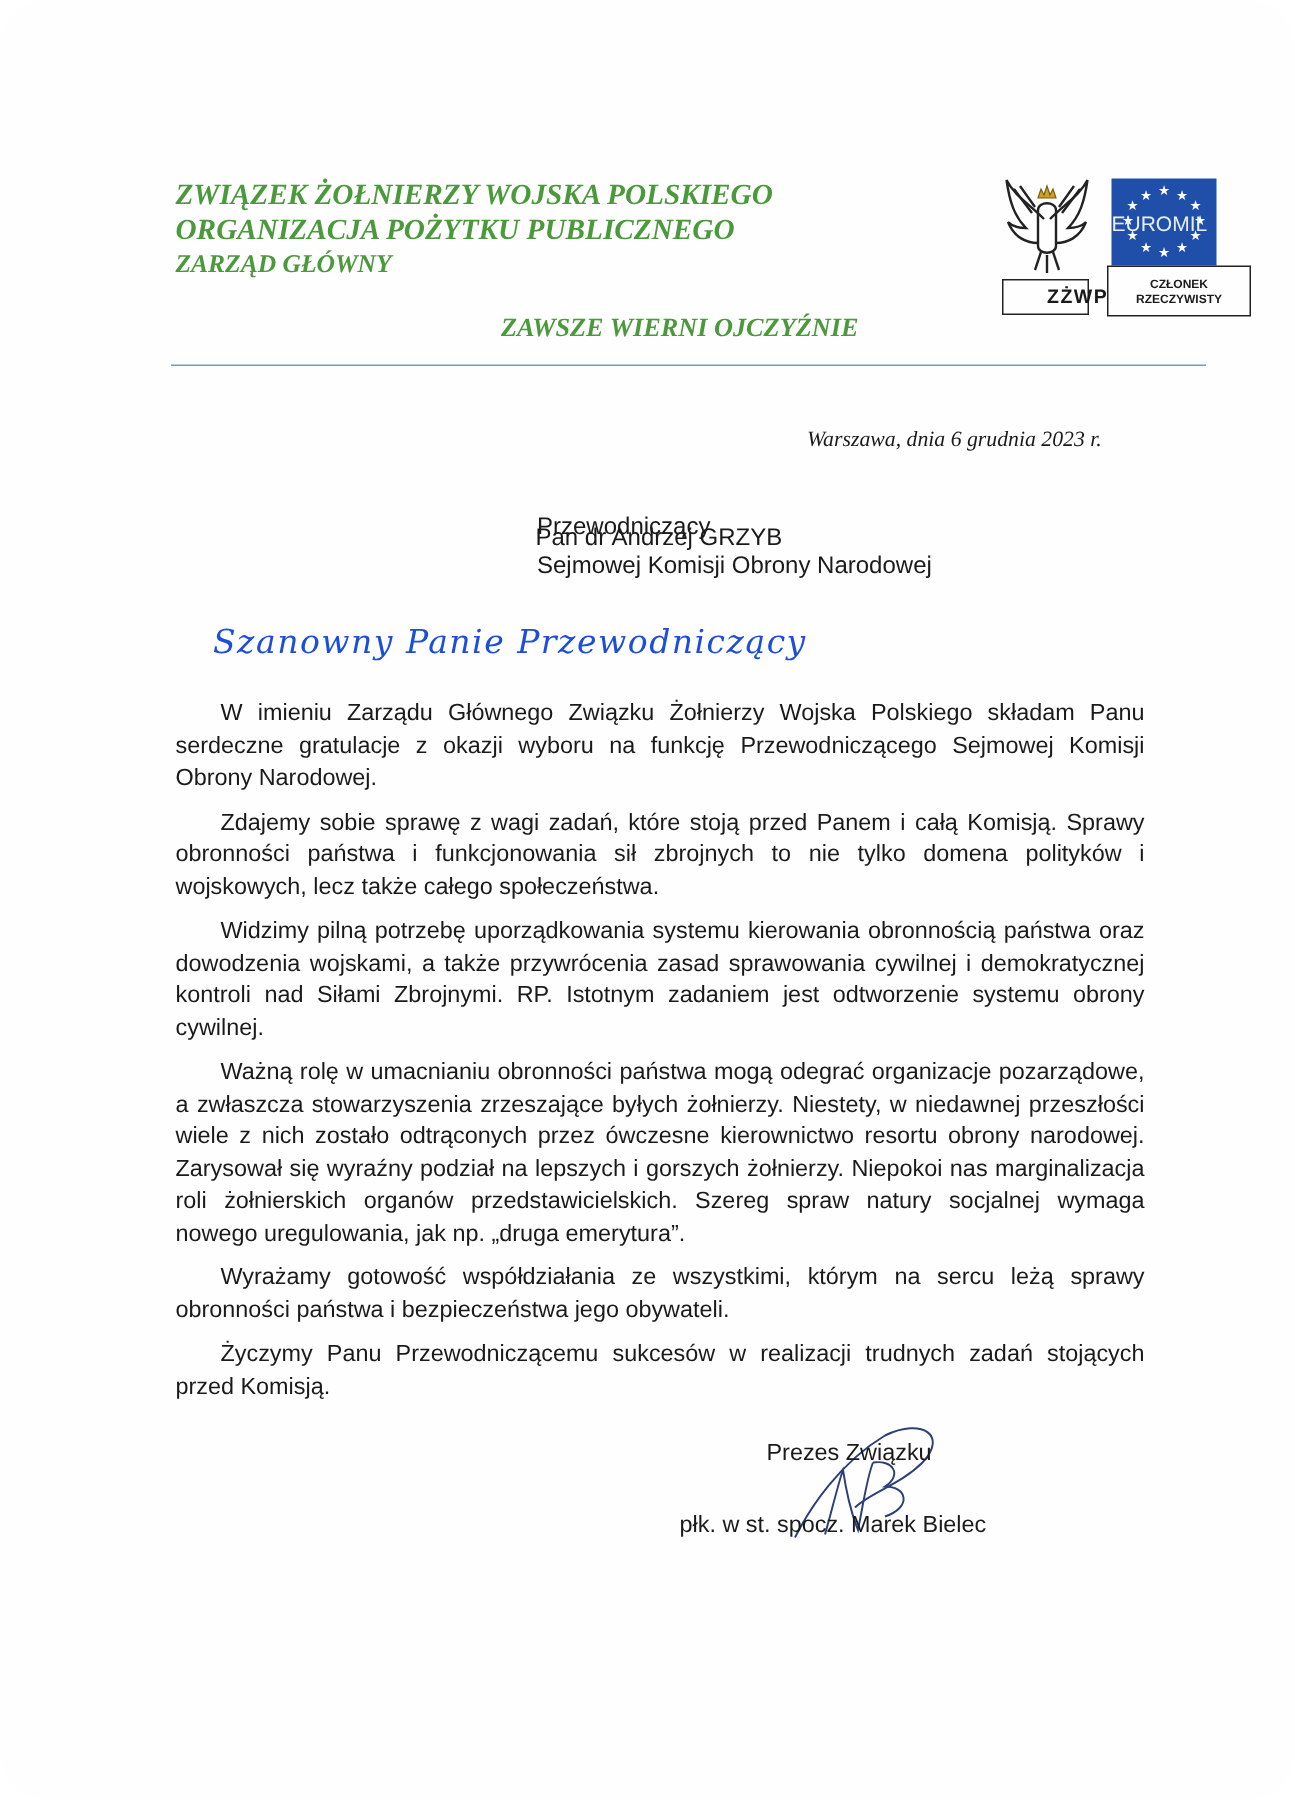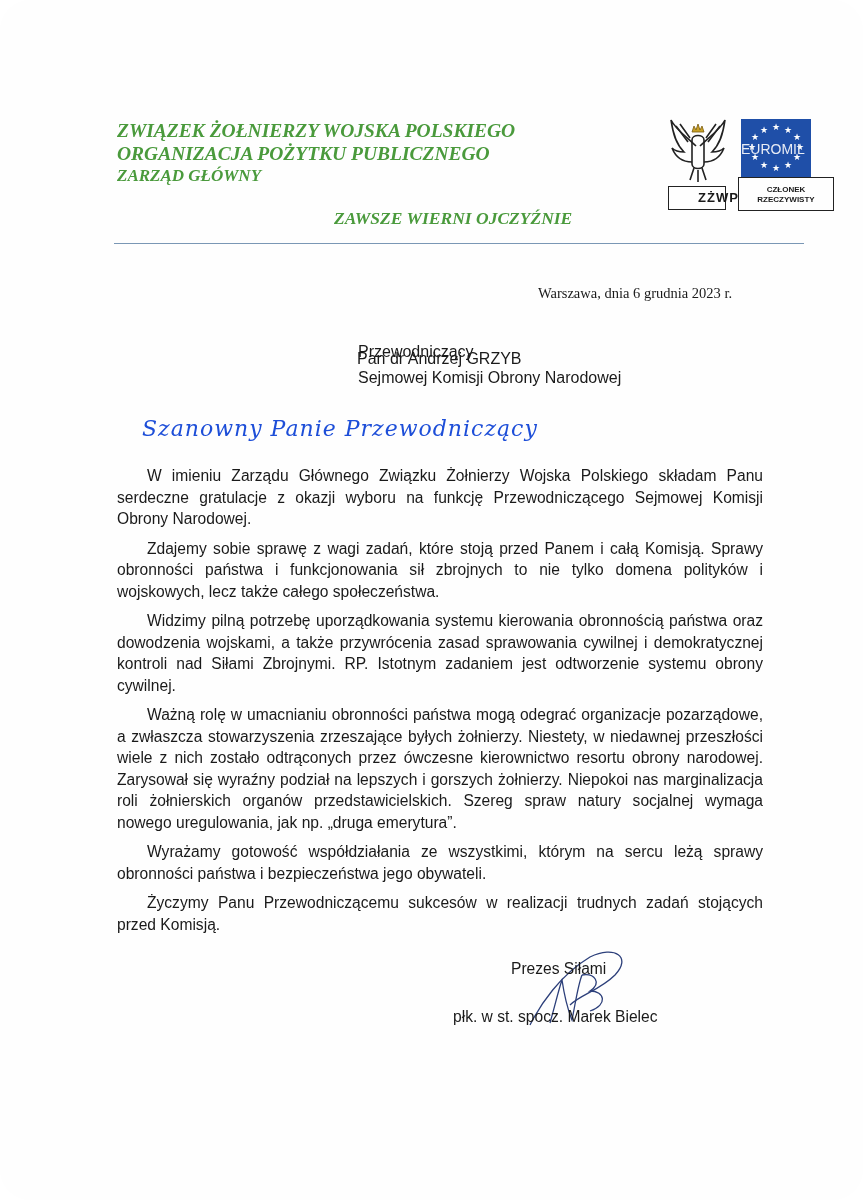--- a/index.html
+++ b/index.html
@@ -13,21 +13,21 @@
   .motto { position:absolute; left:334px; top:208px; font-family:"Liberation Serif", serif; font-style:italic; font-weight:bold; color:#4a9a3c; font-size:17.5px; white-space:nowrap; }
   .hrule { position:absolute; left:114px; top:243px; width:690px; height:0; border-top:1.5px solid #7a97b5; }
 
   .logo-zzwp { position:absolute; left:668px; top:118px; width:60px; height:94px; }
   .zzwp-box { position:absolute; left:0; top:68px; width:58px; height:24px; border:1.5px solid #222; box-sizing:border-box; font-weight:bold; font-size:13px; text-align:center; line-height:21px; letter-spacing:1px;padding-left:29px; }
   .logo-euromil { position:absolute; left:738px; top:119px; width:78px; height:94px; }
   .euro-flag { position:absolute; left:3px; top:0; width:70px; height:58px; background:#1f4fa8; }
   .euro-text { position:absolute; left:0; width:70px; top:22px; text-align:left; color:#e8ecf5; font-size:14px; }
   .euro-box { position:absolute; left:0; top:58px; width:96px; height:34px; border:1.5px solid #222; box-sizing:border-box; font-weight:bold; font-size:8px; text-align:center; padding-top:7px; line-height:10px; }
 
-  .date { position:absolute; left:538px; top:285px; font-family:"Liberation Serif", serif; font-size:14.5px; white-space:nowrap; }
+  .date { position:absolute; left:538px; top:285px; font-family:"Liberation Serif", serif; font-style:italic; font-size:14.5px; white-space:nowrap; }
   .addr { position:absolute; left:357px; font-size:16px; white-space:nowrap; }
   .addr1 { top:332px;margin-top:18px; } .addr2 { top:343px; left:358px; } .addr3 { top:369px; left:358px; }
 
   .hand { position:absolute; font-family:"DejaVu Serif", serif; font-style:italic; color:#1d4ed8; white-space:nowrap; }
   .salute { left:142px; top:416px; font-size:22px; letter-spacing:1px; }
   .closing { left:160px; top:918px; font-size:18px; letter-spacing:1px; }
 
   .body-text { position:absolute; left:117px; width:646px; font-size:15.6px; line-height:21.5px; text-align:justify; }
   .body-text p { margin:4px 0 8px 0; text-indent:30px; }
 
@@ -105,16 +105,16 @@
 
 
   <svg class="sig-scribble" viewBox="0 0 110 90">
     <g fill="none" stroke="#2c3f7a" stroke-width="1.3">
       <path d="M10 80 C20 60 40 30 70 12 C95 0 112 12 95 30 C80 45 60 50 50 60"></path>
       <path d="M30 78 C35 60 40 40 42 35 C45 55 48 65 52 75 C56 55 58 40 62 30"></path>
       <path d="M62 30 C75 28 82 38 70 46 C85 46 88 60 70 66"></path>
     </g>
   </svg>
 
-  <div class="sig-title">Prezes Siłami</div>
+  <div class="sig-title">Prezes Związku</div>
   <div class="sig-name">płk. w st. spocz. Marek Bielec</div>
 
 </div>
 
 </body></html>

